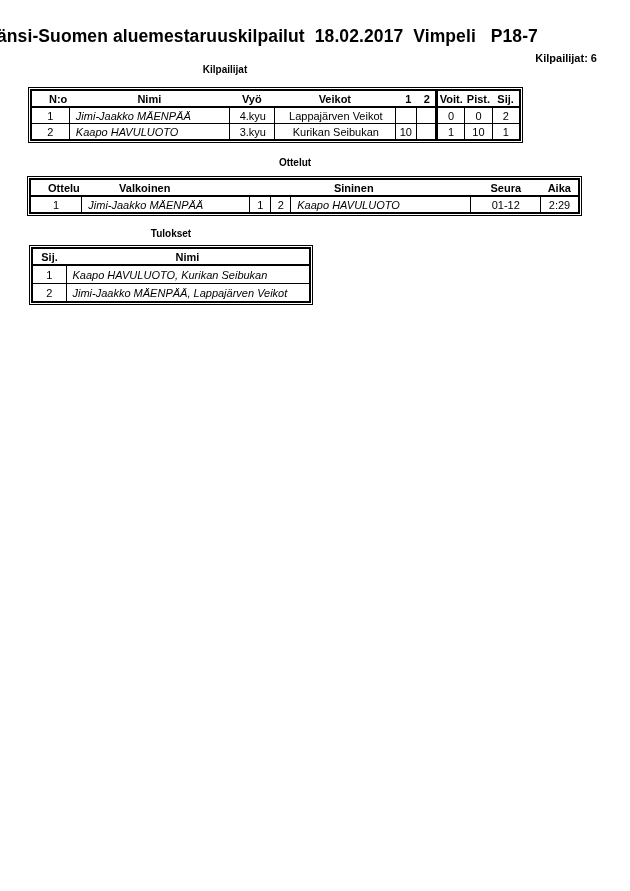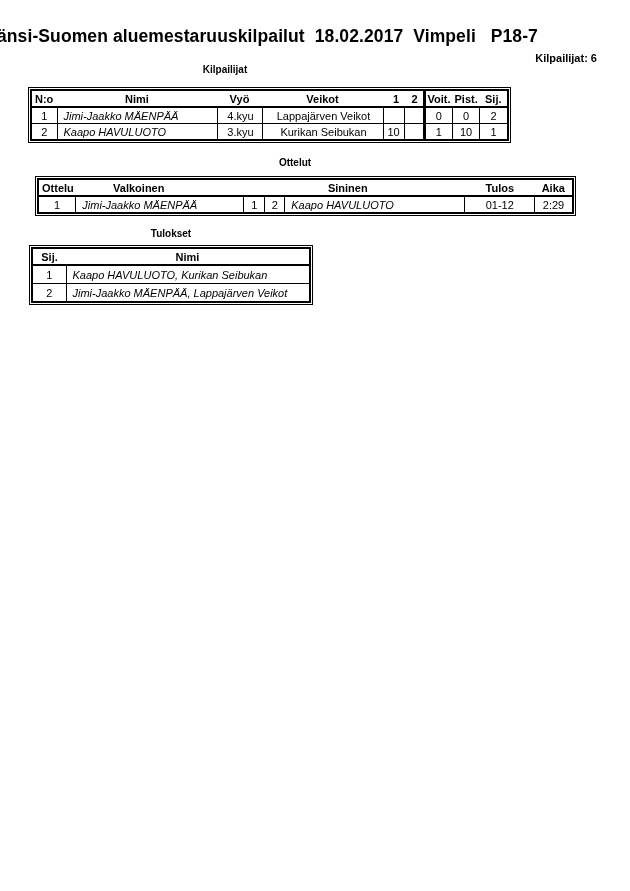--- a/index.html
+++ b/index.html
@@ -24,21 +24,21 @@
   }
   #heading-kilpailijat { left:150px; top:64px; }
   #heading-ottelut     { left:220px; top:157px; }
   #heading-tulokset    { left:96px;  top:228px; }
 
   .tbl-wrap {
     position:absolute;
     border:1px solid #000; padding:1px; background:#fff;
   }
   #tbl-kilpailijat { left:28px; top:87px; }
-  #tbl-ottelut     { left:27px; top:176px;margin-left:8px; }
+  #tbl-ottelut     { left:27px; top:176px; }
   #tbl-tulokset    { left:29px; top:245px; }
 
   table {
     border-collapse:collapse; table-layout:fixed;
     border:2px solid #000;
   }
   th {
     font-size:11px; font-weight:bold; height:15px;
     padding:0 2px; border:none; border-bottom:2px solid #000;
     text-align:center; white-space:nowrap; overflow:hidden;
@@ -46,21 +46,21 @@
   td {
     font-size:11px; height:15px; padding:0 2px;
     border:1px solid #000; white-space:nowrap; overflow:hidden;
   }
   #tbl-tulokset td { height:17px; }
   .tl { text-align:left; padding-left:6px;font-style:italic; }
   .tl4 { text-align:center; padding-left:4px; }
   .tc { text-align:center; }
   .trr { text-align:right; padding-right:5px; }
   .thick { border-left:3px solid #000 !important; }
-  .hdr-left { text-align:left; padding-left:3px; }
+  .hdr-left { text-align:left; padding-left:17px; }
   .shift-valkoinen { padding-right:85px; }
   .shift-sininen  { padding-right:56px; }
 </style>
 </head>
 <body>
 
 <div class="title">änsi-Suomen aluemestaruuskilpailut  18.02.2017  Vimpeli   P18-7</div>
 <div class="count">Kilpailijat: 6</div>
 
 <div class="sec-heading" id="heading-kilpailijat">Kilpailijat</div>
@@ -127,21 +127,21 @@
       <col style="width:20px">
         <col style="width:180px">
         <col style="width:70px">
       <col style="width:38px">
     </colgroup>
     <tbody>
         <tr>
       <th class="hdr-left">Ottelu</th>
       <th colspan="3" class="shift-valkoinen">Valkoinen</th>
       <th class="shift-sininen">Sininen</th>
-      <th>Tulos</th>
+      <th>Seura</th>
       <th>Aika</th>
     </tr>
     <tr>
       <td class="tc">1</td>
       <td class="tl">Jimi-Jaakko MÄENPÄÄ</td>
       <td class="tc">1</td>
       <td class="tc">2</td>
       <td class="tl">Kaapo HAVULUOTO</td>
       <td class="tc">01-12</td>
       <td class="tc">2:29</td>

